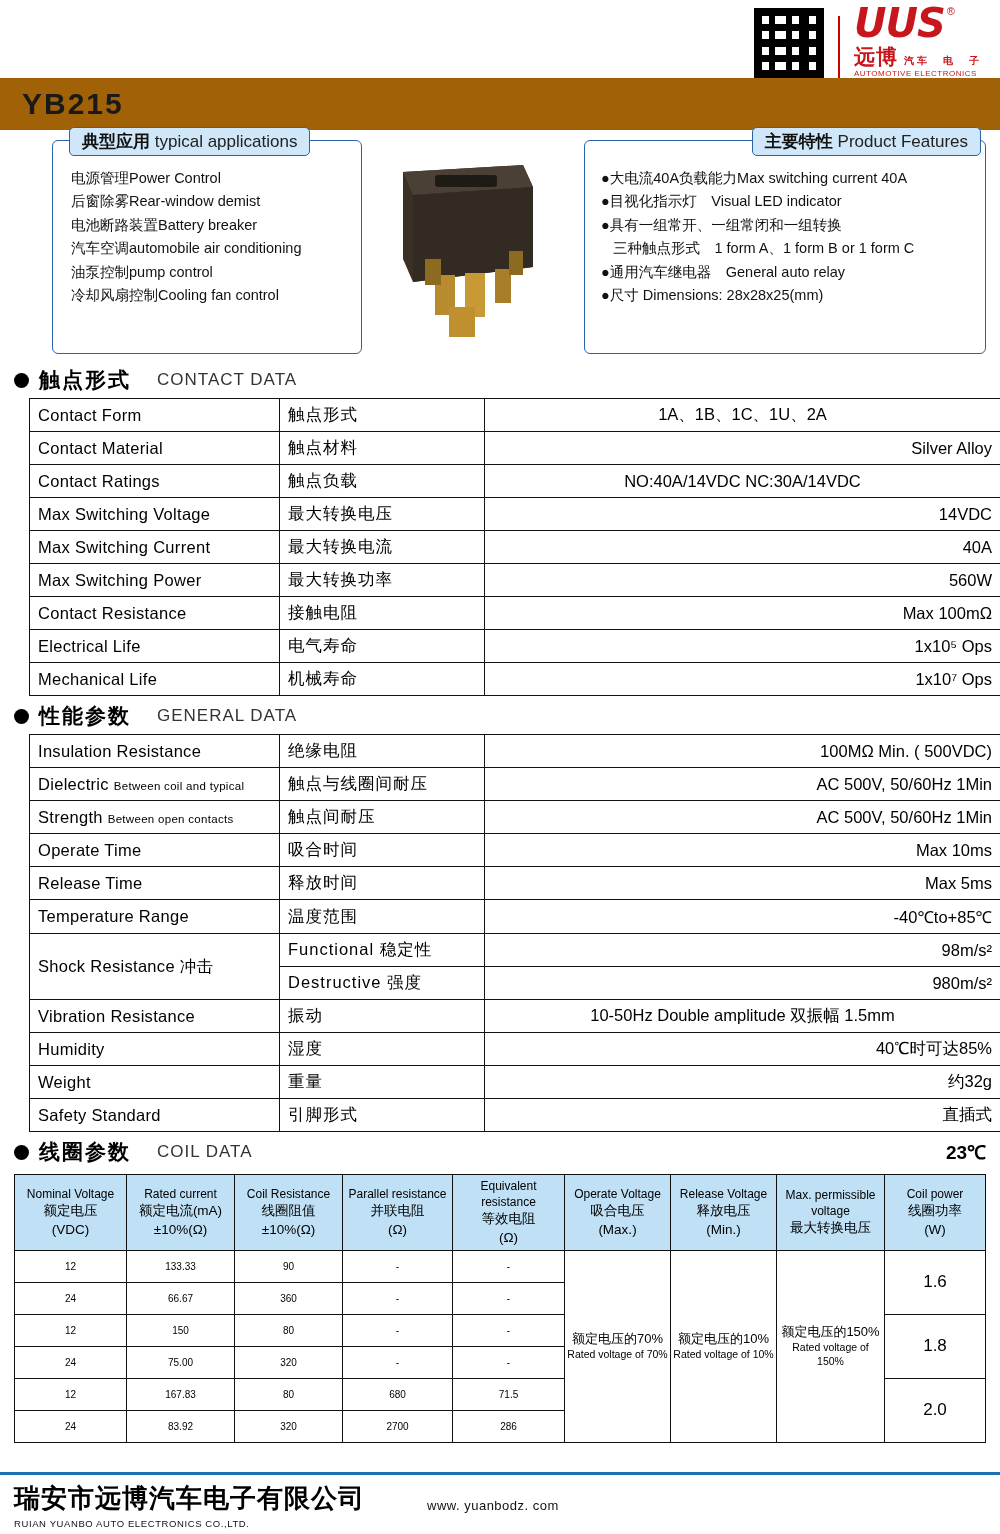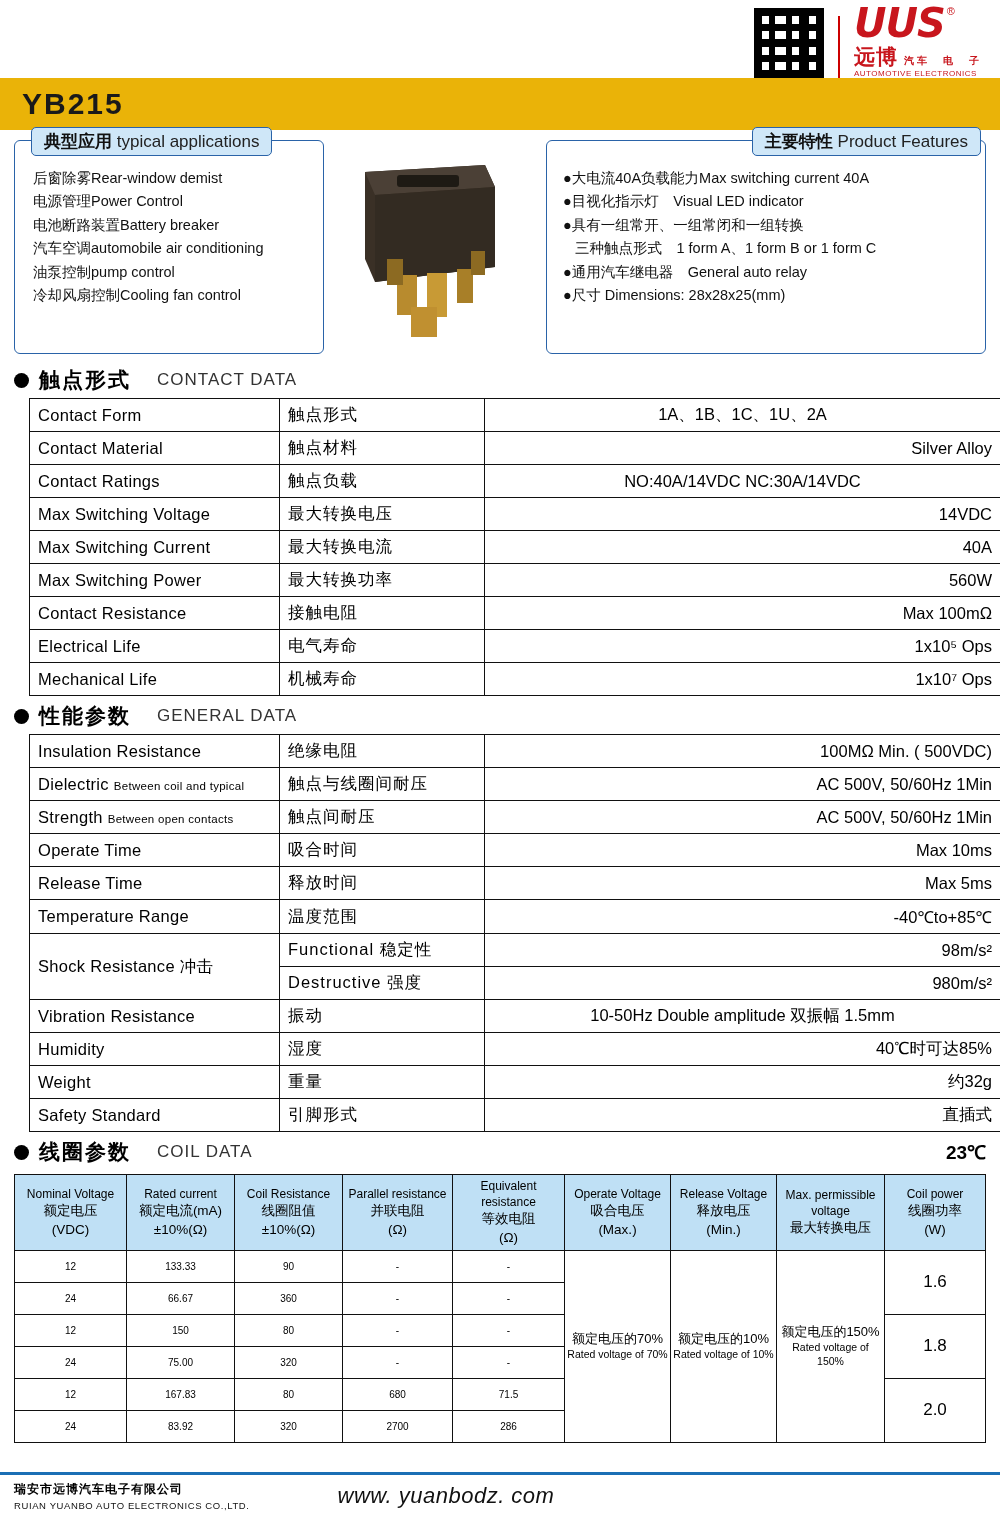--- a/index.html
+++ b/index.html
@@ -43,36 +43,37 @@
   .brand-reg { font-size: 11px; color: #c8161d; margin-top: 2px; margin-left: 2px; }
   .brand-cn {
     font-size: 21px; font-weight: bold; color: #c8161d;
     letter-spacing: 1px; line-height: 1.1; margin-top: 2px;
   }
   .brand-cn .sub { font-size: 10px; letter-spacing: 3px; margin-left: 6px; }
   .brand-en { font-size: 8px; color: #c8161d; letter-spacing: 0.5px; margin-top: 1px; }
 
   
   .title-band {
-    background: #eab308;
+    background: #a16207;
     height: 52px;
     display: flex; align-items: center;
     padding-left: 22px;
   }
   .title-band .model {
     font-size: 30px; font-weight: bold; color: #1a1a1a;
     letter-spacing: 2px;
   }
 
   
   .feature-row {
     display: flex;
     padding: 10px 14px 6px 14px;
     gap: 6px;
     height: 230px;
+    margin-left: 38px;
   }
   .box-app {
     width: 310px;
     border: 1px solid #2a63a8;
     border-radius: 6px;
     position: relative;
     padding: 26px 10px 8px 18px;
   }
   .box-feat {
     flex: 1;
@@ -167,23 +168,23 @@
   .footer {
     position: absolute;
     bottom: 0; left: 0; right: 0;
     height: 62px;
   }
   .footer-line { height: 3px; background: #1b6fb5; margin: 0 0 0 0; }
   .footer-inner {
     display: flex; align-items: center;
     padding: 6px 18px 0 14px;
   }
-  .f-cn { font-size: 12px; font-weight: bold; letter-spacing: 1px; }
+  .f-cn { font-size: 26px; font-weight: bold; letter-spacing: 1px; }
   .f-en { font-size: 9.5px; letter-spacing: 0.6px; color: #111; margin-top: 2px; }
-  .f-web { margin-left: 88px; font-size: 22px; color: #111; letter-spacing: 0.5px; font-style: italic; }
+  .f-web { margin-left: 62px; font-size: 13px; color: #111; letter-spacing: 0.5px; }
 </style>
 </head>
 <body>
 
 <div class="page">
 
   <div class="header">
     <div class="qr"></div>
     <div class="divider-v"></div>
     <div class="brand">
@@ -203,22 +204,22 @@
   </div>
 
   <div class="feature-row">
 
     <div class="box-app">
       <div class="box-title">
         <span class="cn">典型应用</span>
         <span class="en">typical applications</span>
       </div>
       <div class="app-list">
+        <div>电源管理Power Control</div>
         <div>后窗除雾Rear-window demist</div>
-        <div>电源管理Power Control</div>
         <div>电池断路装置Battery breaker</div>
         <div>汽车空调automobile air conditioning</div>
         <div>油泵控制pump control</div>
         <div>冷却风扇控制Cooling fan control</div>
       </div>
     </div>
 
     <div class="relay-img">
       <svg class="relay-svg" width="200" height="200" viewBox="0 0 200 200">
 

